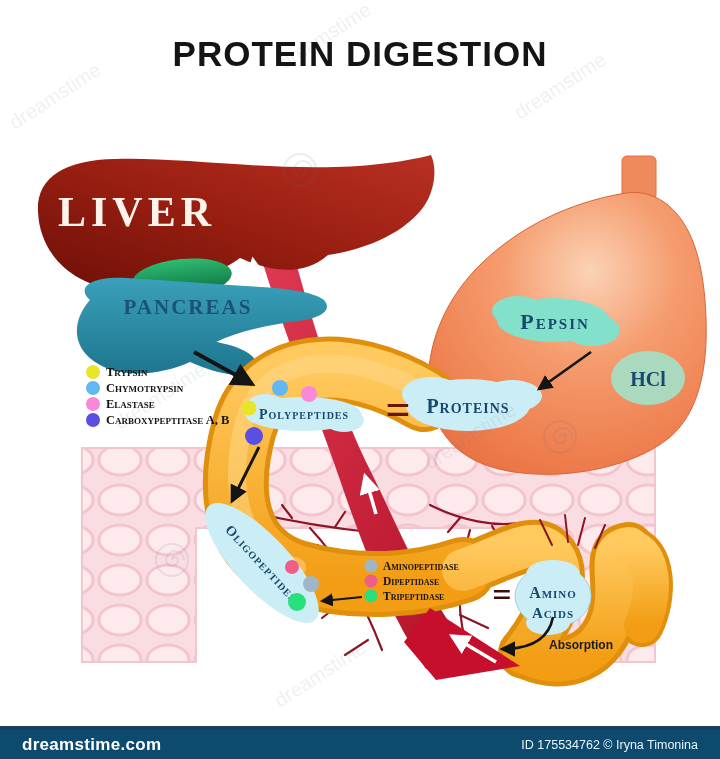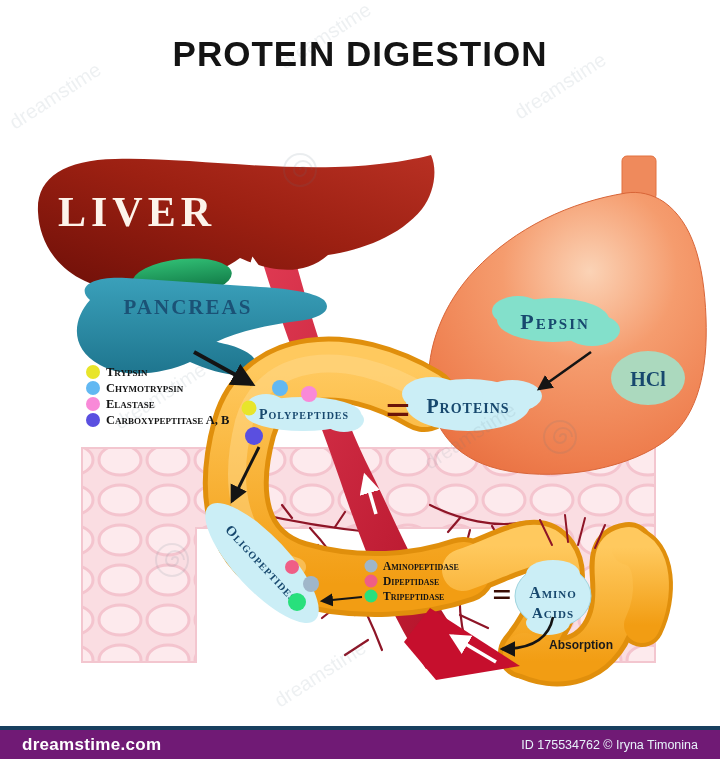--- a/index.html
+++ b/index.html
@@ -11,21 +11,21 @@
   text { user-select:none; }
   .title-t { font-family:"Liberation Sans", sans-serif; font-weight:bold; font-size:35px; fill:#141414; letter-spacing:1px; }
   .serif { font-family:"Liberation Serif", serif; font-weight:bold; }
   .sc { font-variant:small-caps; }
   .navy { fill:#17486e; }
   .legend-t { font-family:"Liberation Serif", serif; font-weight:bold; font-variant:small-caps; font-size:12.5px; fill:#141414; }
   .legend-t2 { font-family:"Liberation Serif", serif; font-weight:bold; font-variant:small-caps; font-size:11.5px; fill:#141414; }
   .wm { font-family:"Liberation Sans", sans-serif; font-size:20px; fill:#5c7484; opacity:0.10; }
   .footer {
     position:absolute; left:0; bottom:0; width:720px; height:33px;
-    background:#701a75; border-top:4px solid #173f5f;
+    background:#0c4a6e; border-top:4px solid #173f5f;
     display:flex; align-items:center; justify-content:space-between;
     padding:0 22px; box-sizing:border-box;
   }
   .footer .site { color:#ffffff; font-weight:bold; font-size:17px; letter-spacing:0.3px; }
   .footer .credit { color:#e8f2fa; font-size:12.5px;text-align:right; }
 </style>
 </head>
 <body>
 
 <div class="canvas">

